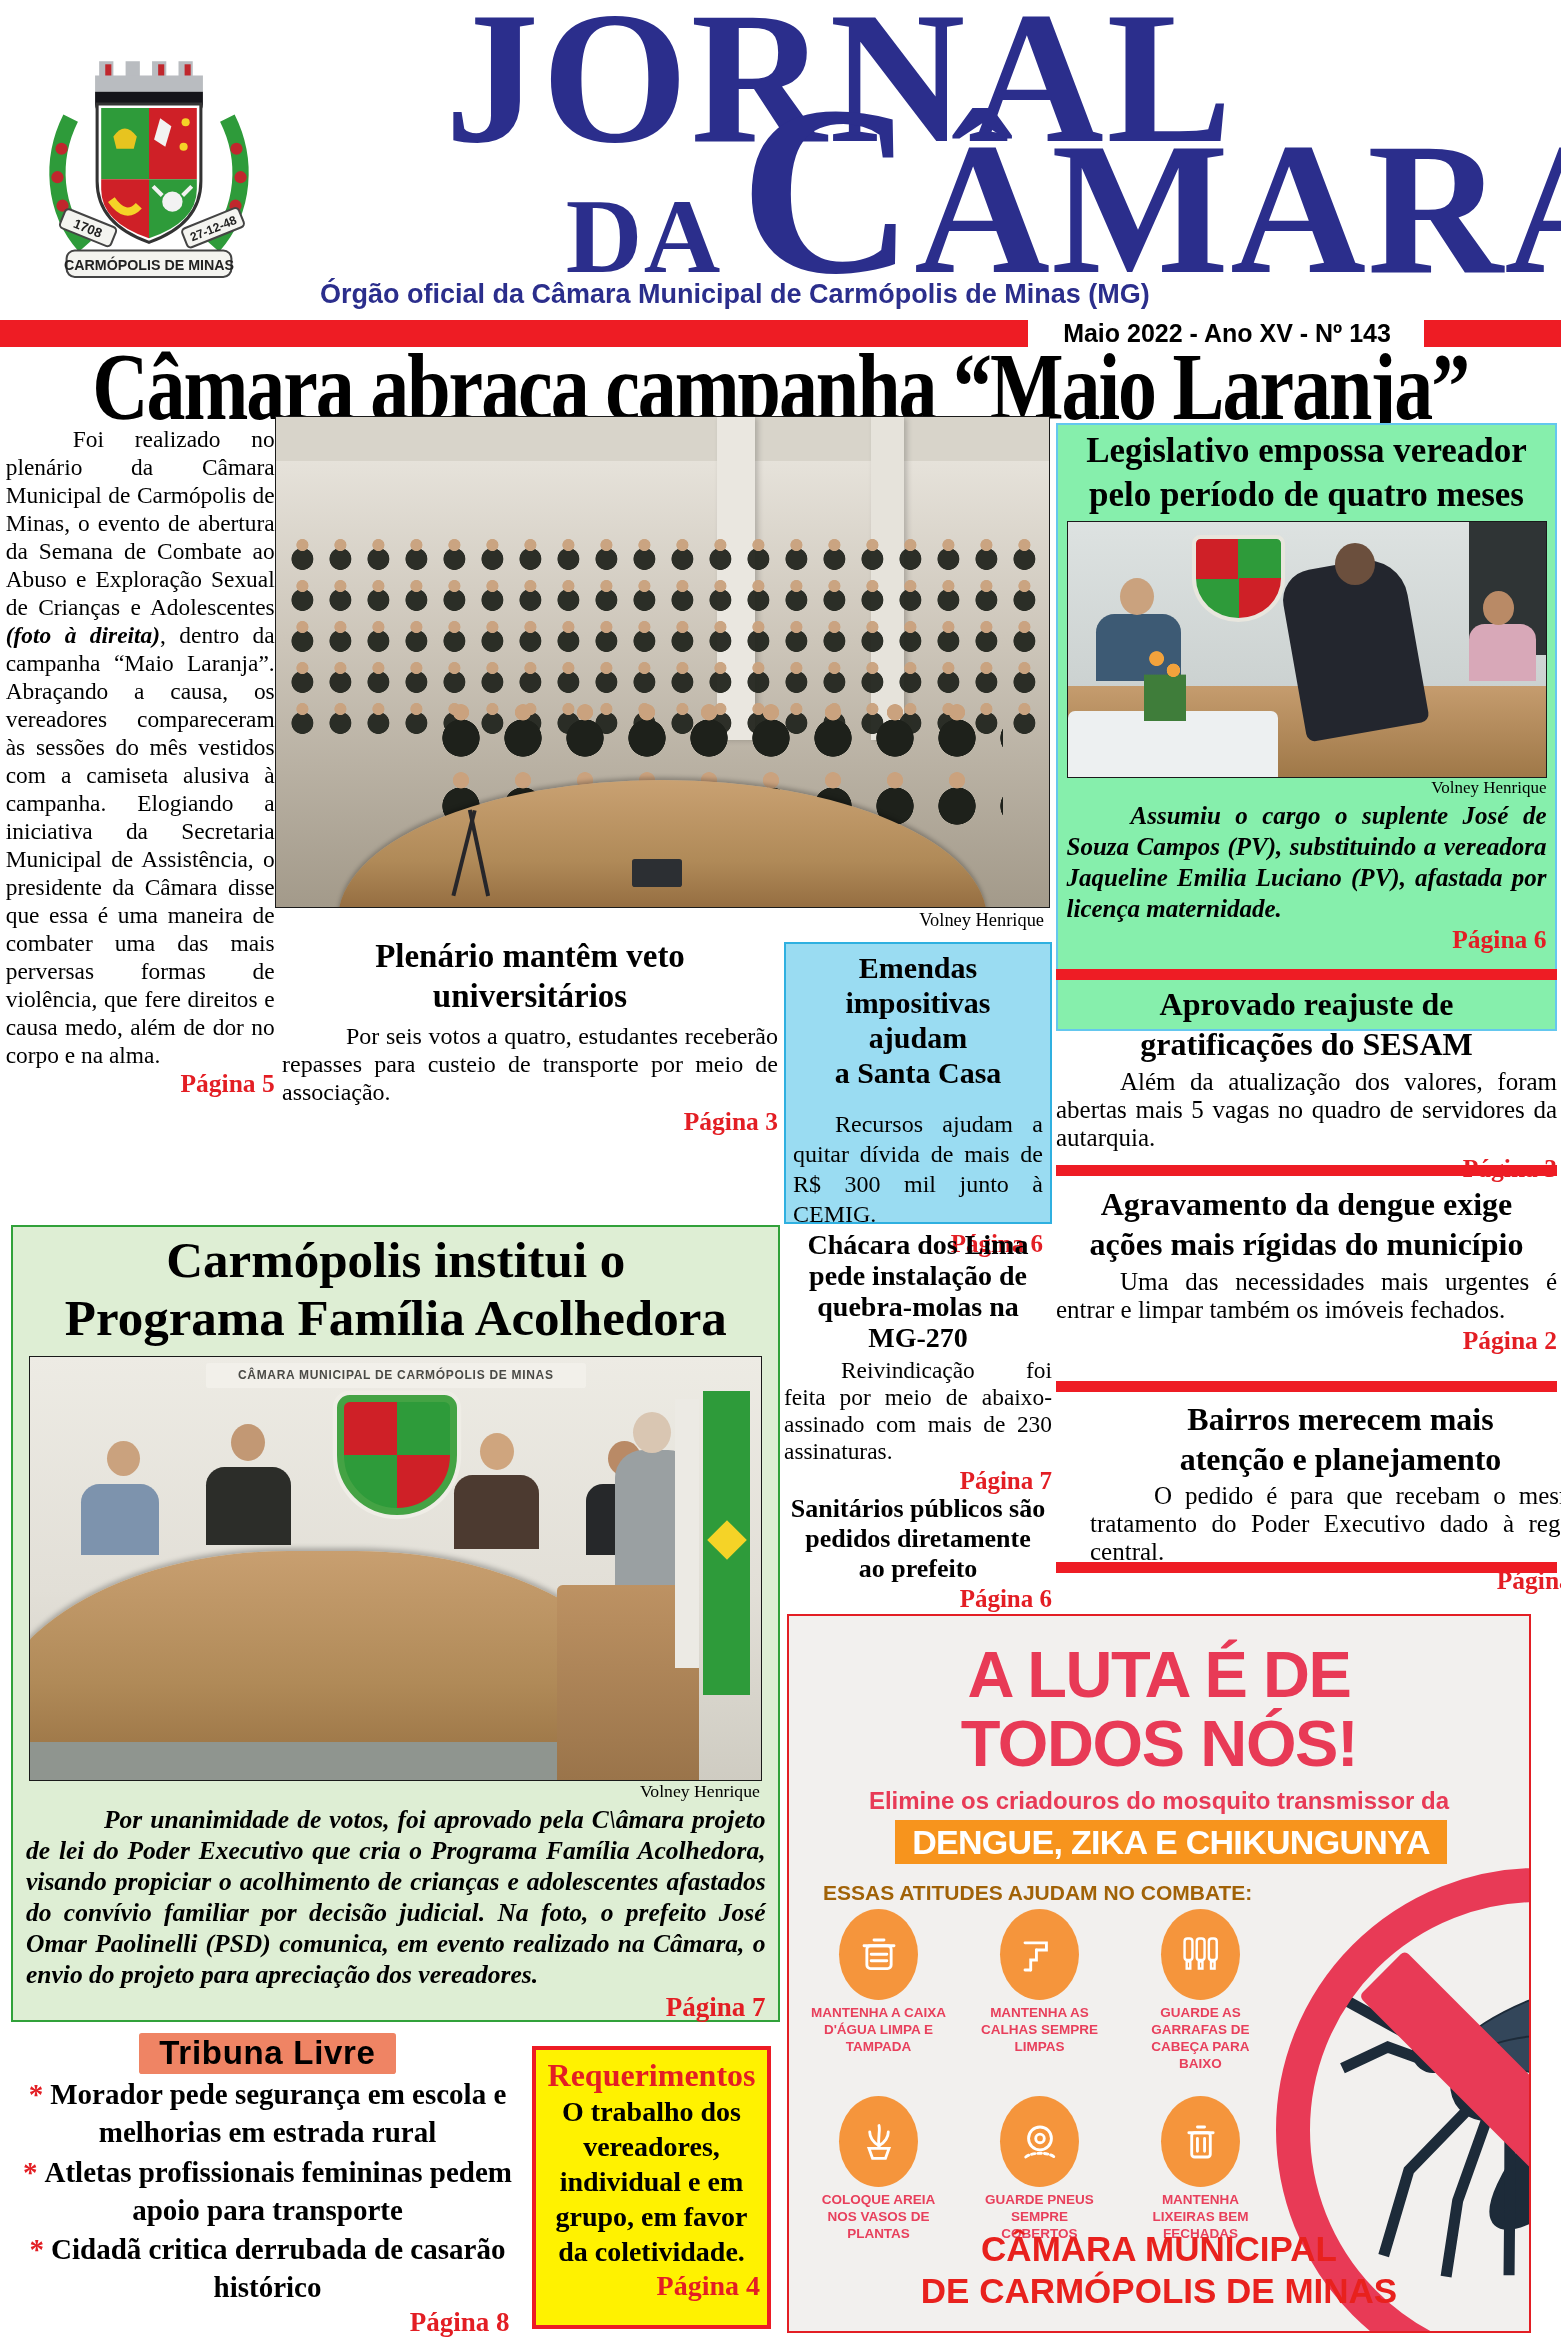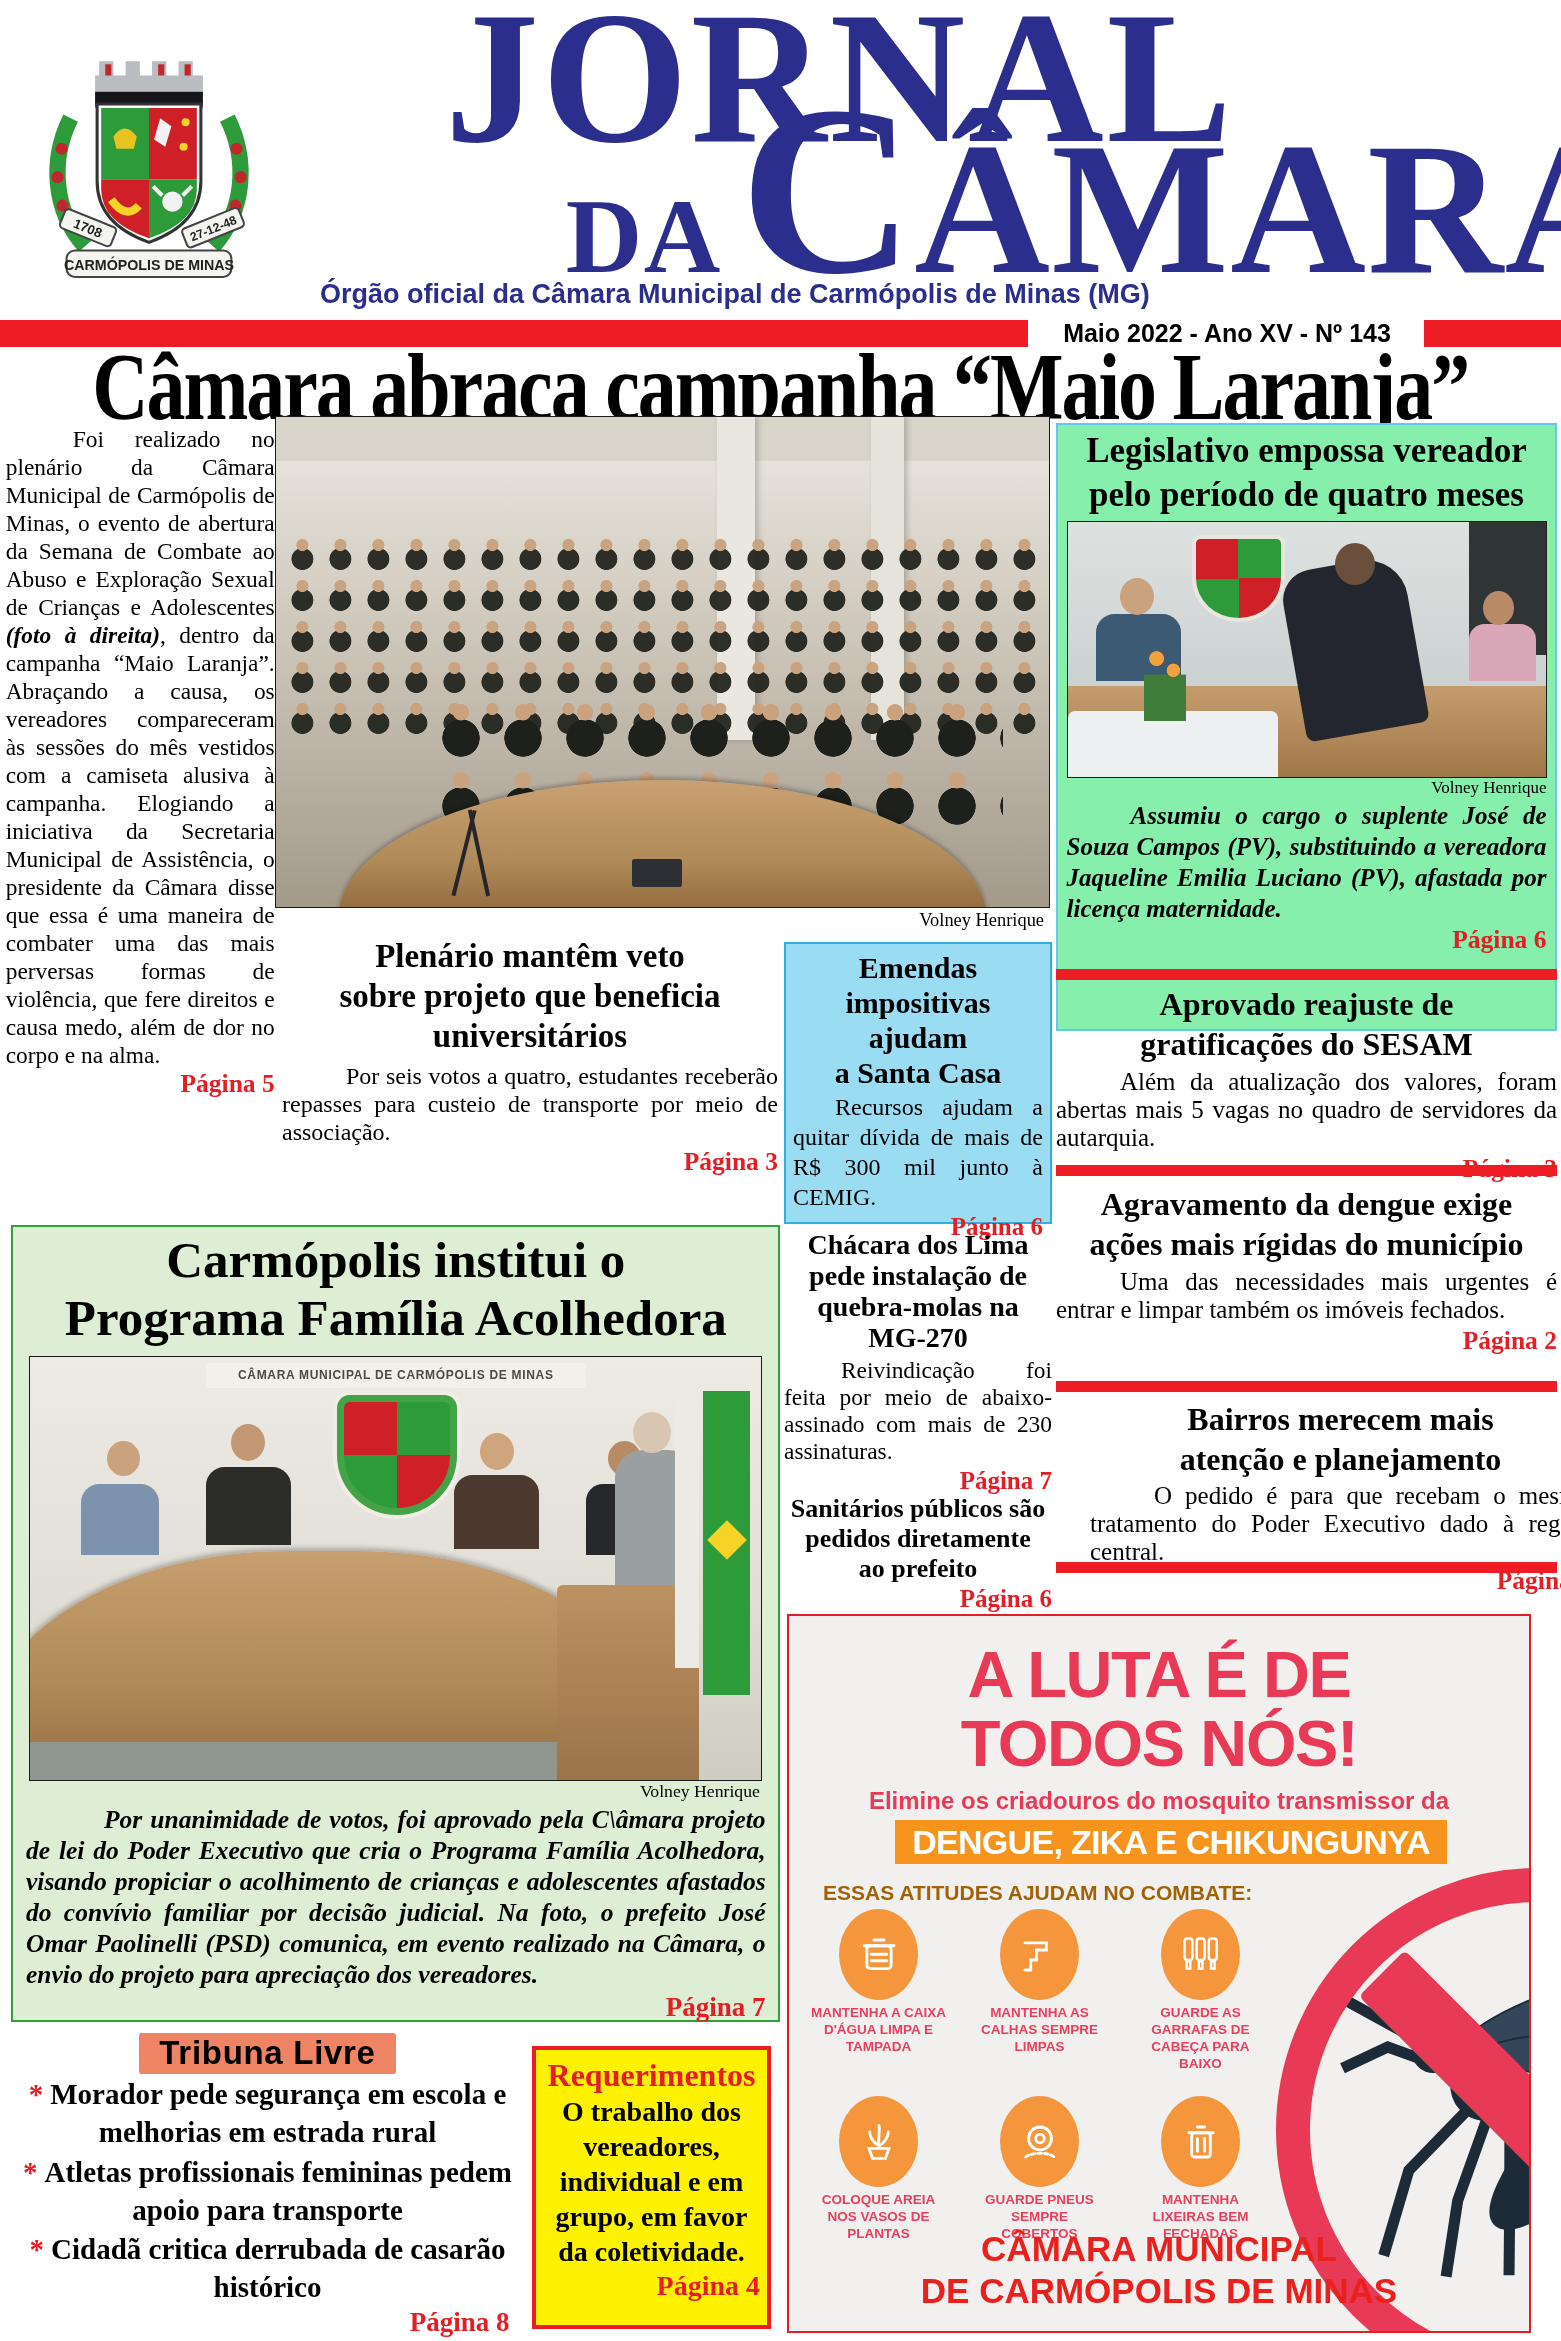--- a/index.html
+++ b/index.html
@@ -35,21 +35,21 @@
   .credit{font-size:18.4px;text-align:right;}
   .ph-shape{position:absolute;}
   
   .plenario{position:absolute;left:282px;top:936px;width:496px;}
   .plenario .tline{font-size:33px;line-height:40px;}
   .plenario .bd{font-size:24px;line-height:28px;margin-top:5.7px;text-indent:64px;}
   
   .box-emendas{position:absolute;left:784px;top:942px;width:268px;height:282px;
                background:#9adcf2;border:2.1px solid #2fb0e0;box-sizing:border-box;padding:5.7px 7px;}
   .box-emendas .tline{font-size:30px;line-height:35px;}
-  .box-emendas .bd{font-size:24px;line-height:30px;margin-top:2px;text-indent:42px;}
+  .box-emendas .bd{font-size:24px;line-height:30px;margin-top:19px;text-indent:42px;}
   .chacara{position:absolute;left:784px;top:1229px;width:268px;}
   .chacara .tline{font-size:28px;line-height:31px;}
   .chacara .bd{font-size:23.4px;line-height:27px;margin-top:4.2px;text-indent:57px;}
   .sanitarios{position:absolute;left:784px;top:1494px;width:268px;}
   .sanitarios .tline{font-size:26px;line-height:30px;}
   .midpage{font-size:25px;}
   
   .box-legis{position:absolute;left:1056px;top:423px;width:501px;height:608px;box-sizing:border-box;
              background:#86efac;border:2.8px solid #64c7ee;padding:4.2px 8.5px;}
   .box-legis .tline{font-size:35px;line-height:44px;}
@@ -180,21 +180,20 @@
        background:linear-gradient(180deg,#c9a172 0%,#b08a58 55%,#8a6238 100%);
        border-top-left-radius:50% 95%;border-top-right-radius:50% 95%;box-shadow:0 -2.8px 4.2px rgba(0,0,0,.25);"></div>
   <div class="ph-shape" style="left:24%;bottom:2%;width:3.5px;height:18%;background:#26262a;transform:rotate(14deg);"></div>
   <div class="ph-shape" style="left:26%;bottom:2%;width:3.5px;height:18%;background:#26262a;transform:rotate(-12deg);"></div>
   <div class="ph-shape" style="left:46%;bottom:4%;width:50px;height:28px;background:#2c2f33;border-radius:2.8px;"></div>
 </div>
 <div class="abs credit" style="left:275px;top:910px;width:769px;">Volney Henrique</div>
 
 <div class="plenario">
   <div class="tline">Plenário mantêm veto</div>
-  <div class="tline">sobre projeto que beneficia</div>
   <div class="tline">universitários</div>
   <div class="bd body-just">Por seis votos a quatro, estudantes receberão repasses para custeio de transporte por meio de associação.</div>
   <div class="pageref">Página 3</div>
 </div>
 
 <div class="box-emendas">
   <div class="tline">Emendas</div>
   <div class="tline">impositivas ajudam</div>
   <div class="tline">a Santa Casa</div>
   <div class="bd body-just">Recursos ajudam a quitar dívida de mais de R$ 300 mil junto à CEMIG.</div>

